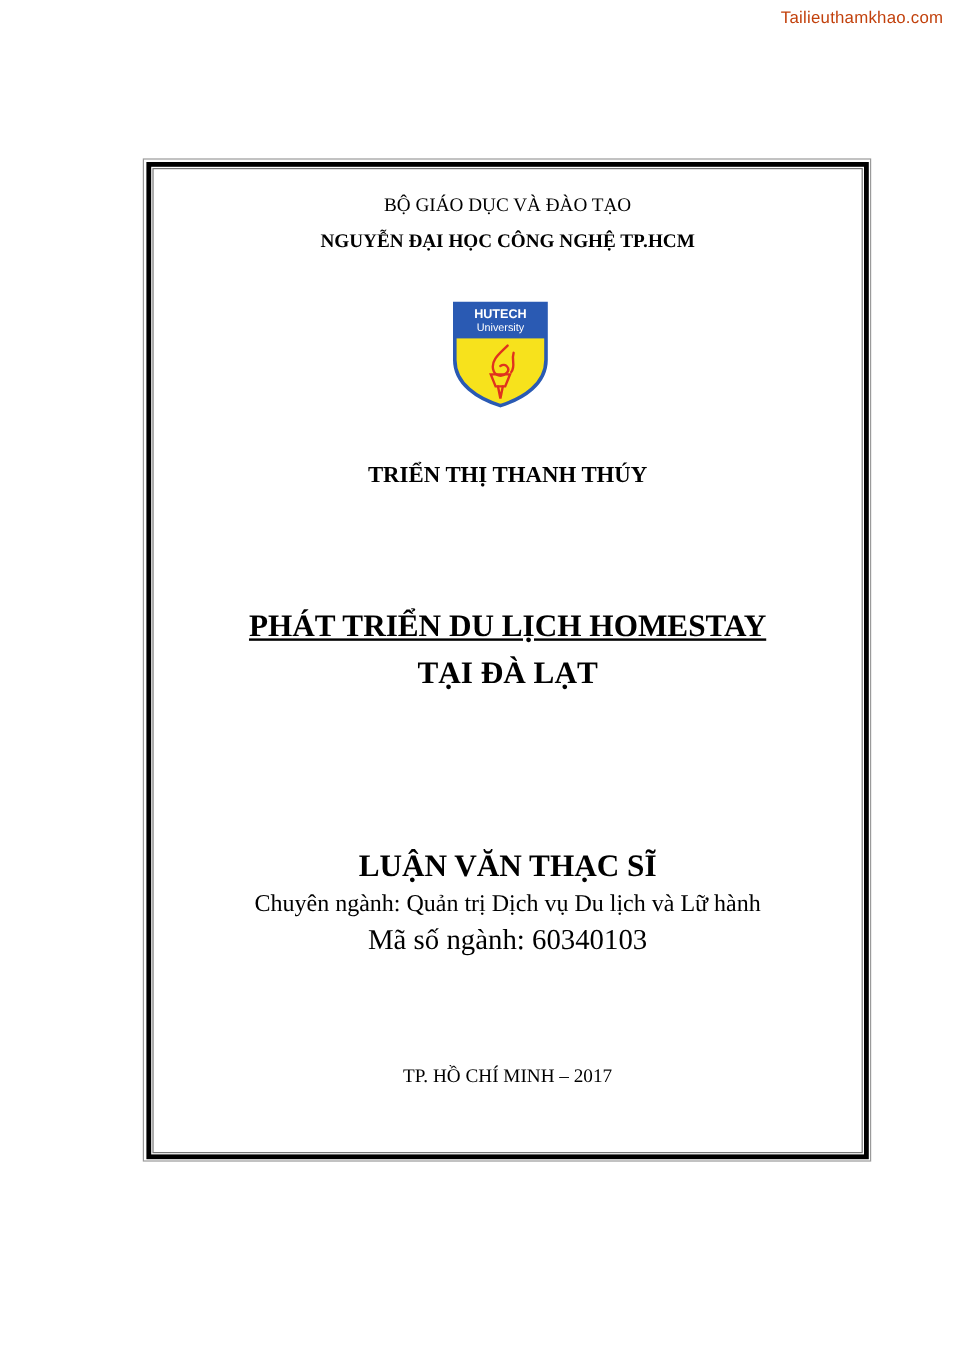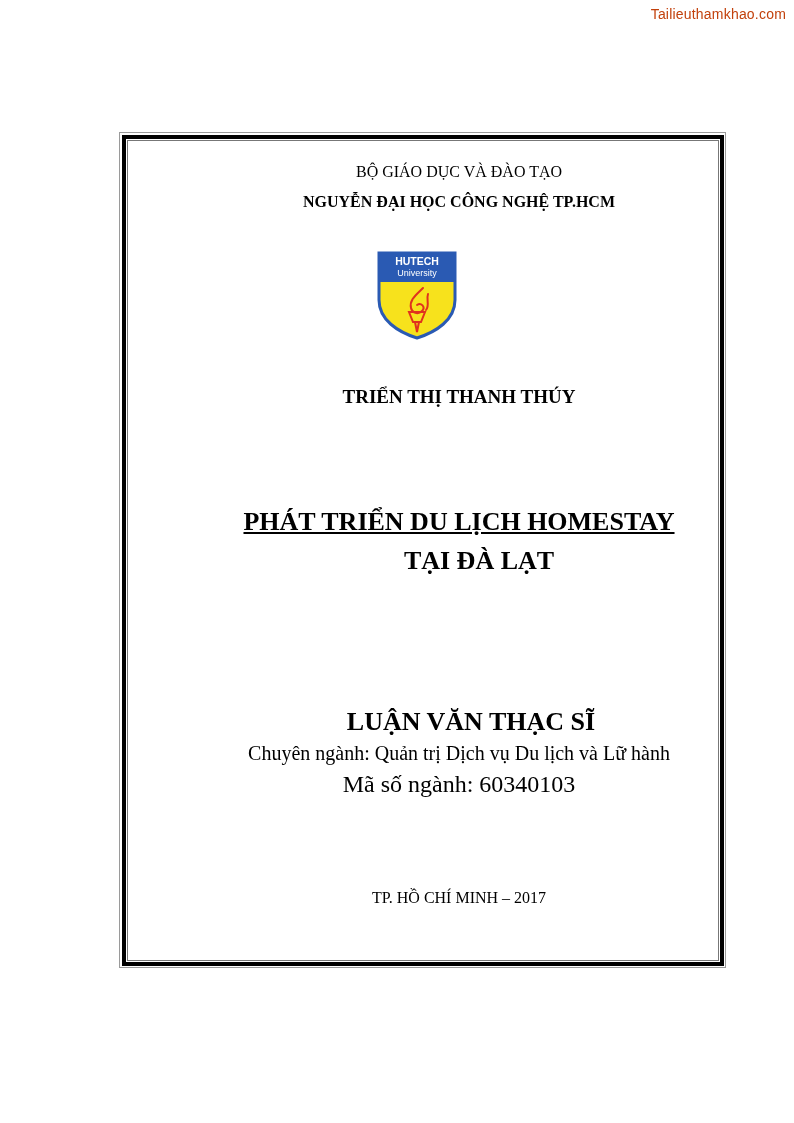--- a/index.html
+++ b/index.html
@@ -18,28 +18,28 @@
   }
   .frame-thick {
     position: absolute; left: 122px; top: 135px; width: 602px; height: 831px;
     border: 4px solid #000; box-sizing: border-box;
   }
   .frame-inner {
     position: absolute; left: 127px; top: 140px; width: 592px; height: 821px;
     border: 1px solid #777; box-sizing: border-box;
   }
   .line {
-    position: absolute; left: 122px; width: 602px; text-align: center; white-space: nowrap; padding-left: 36px;
+    position: absolute; left: 122px; width: 602px; text-align: center; white-space: nowrap;
   }
   .ministry { top: 163px; font-size: 16px; }
   .university { top: 193px; font-size: 16px; font-weight: bold; }
   .author { top: 386px; font-size: 19px; font-weight: bold; }
   .title1 { top: 507px; font-size: 26px; font-weight: bold; text-decoration: underline; }
-  .title2 { top: 546px; font-size: 26px; font-weight: bold; margin-left: 20px; }
-  .degree { top: 707px; font-size: 26px; font-weight: bold; margin-left: 12px; }
+  .title2 { top: 546px; font-size: 26px; font-weight: bold; }
+  .degree { top: 707px; font-size: 26px; font-weight: bold; }
   .major { top: 742px; font-size: 20px; }
   .code { top: 771px; font-size: 24px; }
   .place { top: 889px; font-size: 16px; }
   .logo {
     position: absolute; left: 376px; top: 250px; width: 82px; height: 90px;
   }
 </style>
 </head>
 <body>
 

